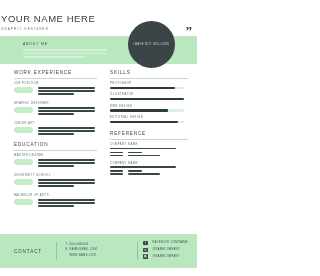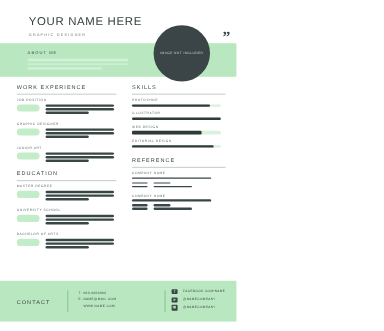--- a/index.html
+++ b/index.html
@@ -7,21 +7,21 @@
     width:197px;height:276px;
     background:#ffffff;
     font-family:"Liberation Sans", sans-serif;
     color:#2f3c3a;
     overflow:hidden;
   }
   .page{position:relative;width:197px;height:276px;background:#fff;}
 
   
   .header{position:relative;height:70px;}
-  .name-block{padding:14px 0 0 24px;}
+  .name-block{padding:14px 0 0 1px;}
   .name{
     font-size:9.5px;letter-spacing:.55px;color:#333f3d;
     font-weight:400;line-height:1.1;white-space:nowrap;
   }
   .role{
     font-size:3.1px;letter-spacing:1.05px;color:#6a7573;
     margin-top:2.6px;text-transform:uppercase;
   }
   .greenband{
     position:absolute;left:0;top:36px;width:197px;height:28px;

